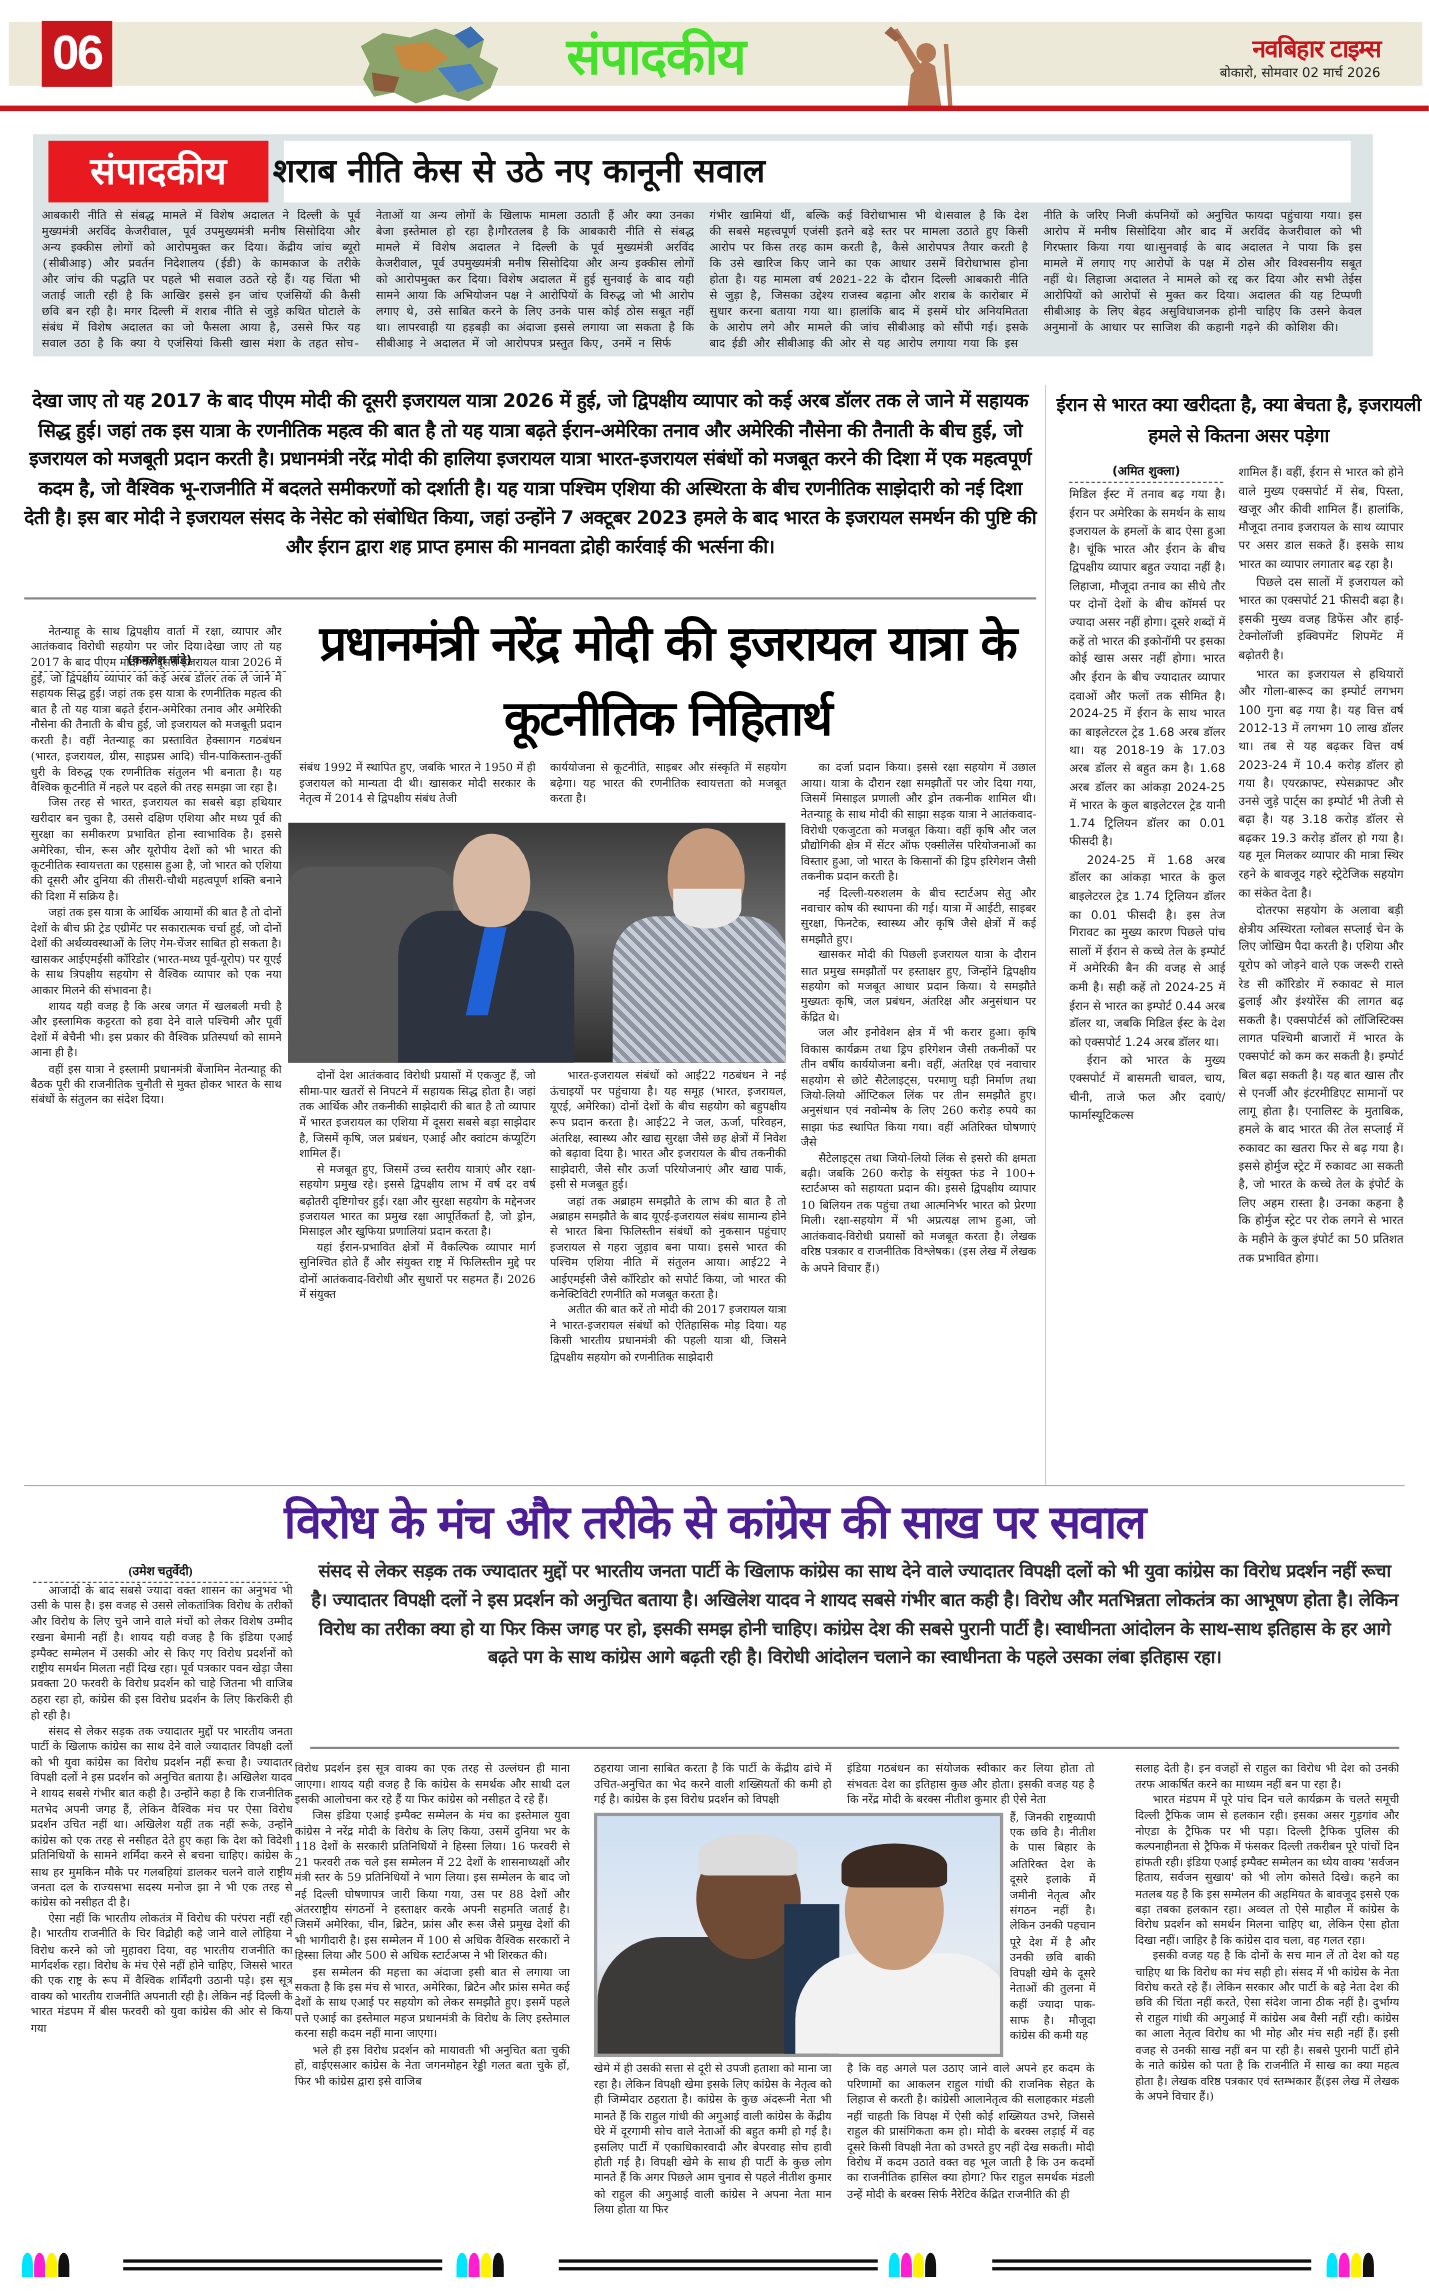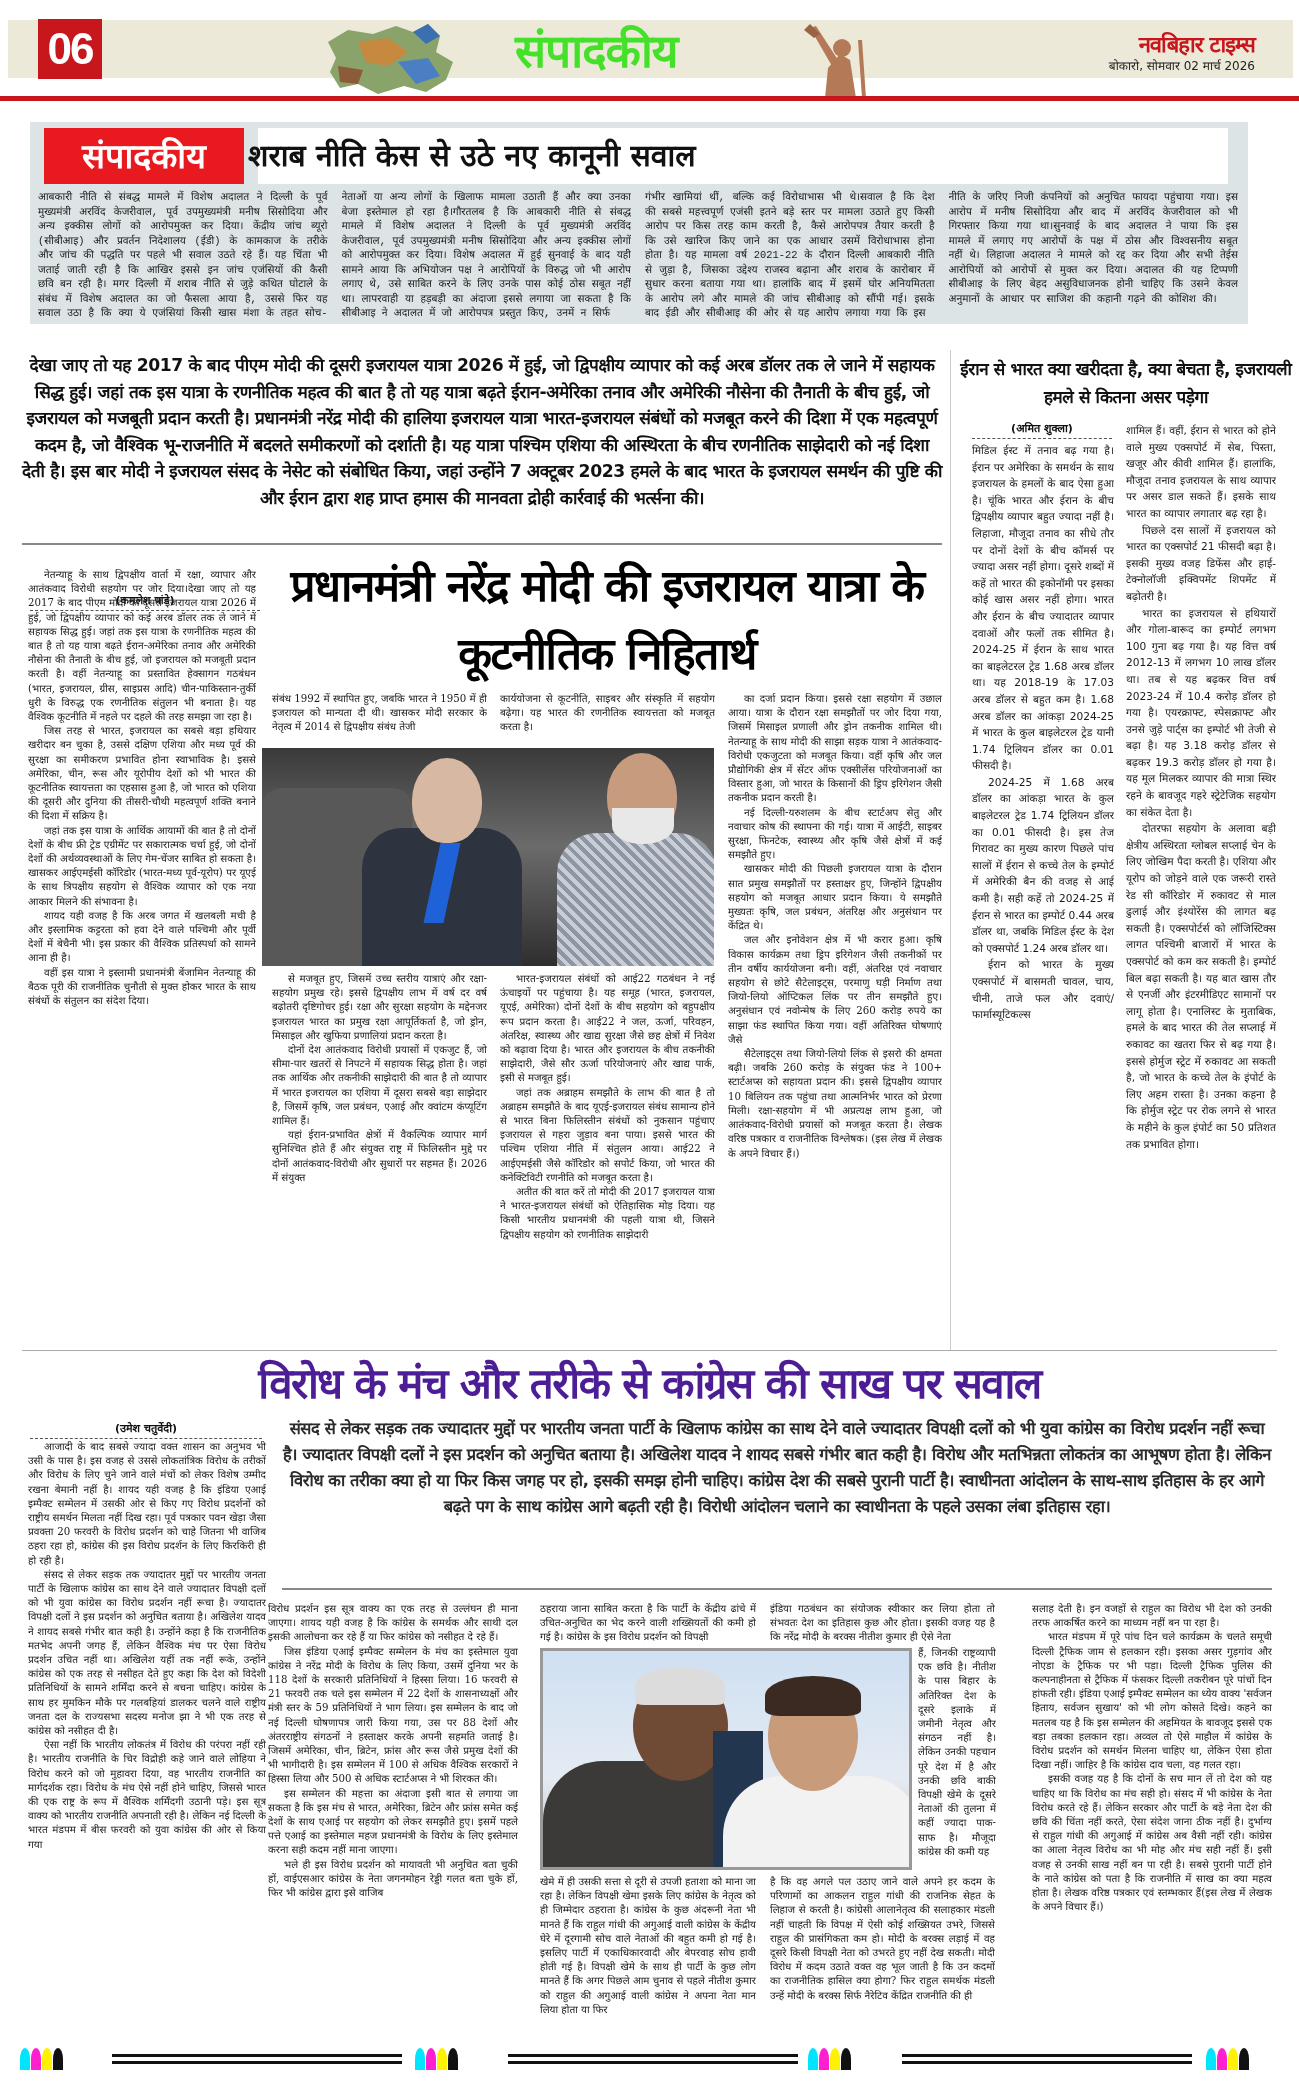--- a/index.html
+++ b/index.html
@@ -58,21 +58,21 @@
   .photo1 .p-head1 { position: absolute; left: 150px; top: 10px; width: 70px; height: 85px; background: #d7b8a2; border-radius: 50% 50% 45% 45%; }
   .photo1 .p-suit1 { position: absolute; left: 100px; top: 80px; width: 160px; height: 140px; background: #2d3440; border-radius: 40px 40px 0 0; }
   .photo1 .p-tie { position: absolute; left: 170px; top: 95px; width: 20px; height: 80px; background: #1f62d8; transform: skewX(-12deg); }
   .photo1 .p-head2 { position: absolute; left: 345px; top: 5px; width: 70px; height: 85px; background: #c79b7e; border-radius: 50% 50% 45% 45%; }
   .photo1 .p-beard { position: absolute; left: 350px; top: 60px; width: 62px; height: 36px; background: #e8e8e8; border-radius: 0 0 50% 50%; }
   .photo1 .p-vest { position: absolute; left: 295px; top: 85px; width: 160px; height: 135px; background: repeating-linear-gradient(45deg, #c9ced6 0 4px, #8e96a4 4px 8px); border-radius: 40px 40px 0 0; }
 
   
   .main2-rule { position: absolute; left: 22px; top: 1350px; width: 1255px; height: 1px; background: #aaa; }
   .main2-head { position: absolute; left: 0; top: 1356px; width: 1299px; text-align: center; font-size: 42px; line-height: 56px; font-weight: bold; letter-spacing: -1.6px; color: #4c1d95; }
-  .byline2 { position: absolute; left: 30px; top: 1420px; width: 232px; text-align: center; font-size: 11px; font-weight: bold; border-bottom: 1px dashed #555; padding-bottom: 3px; }
+  .byline2 { position: absolute; left: 30px; top: 1420px; width: 232px; text-align: center; font-size: 11px; font-weight: bold; border-bottom: 1px dashed #555; padding-bottom: 3px; font-family: Liberation Serif, serif; }
   .pull2 { position: absolute; left: 282px; top: 1416px; width: 990px; text-align: center; font-size: 16.4px; line-height: 26px; font-weight: bold; color: #2b2b2b; letter-spacing: -0.4px; }
   .pull2-rule { position: absolute; left: 282px; top: 1588px; width: 990px; height: 2px; background: #888; }
   .a2-c1 { left: 28px; top: 1440px; width: 238px; height: 640px; }
   .a2-c2 { left: 268px; top: 1602px; width: 250px; height: 480px; }
   .a2-c3 { left: 540px; top: 1602px; width: 216px; height: 44px; }
   .a2-c4 { left: 770px; top: 1602px; width: 225px; height: 44px; }
   .a2-c3b { left: 540px; top: 1875px; width: 216px; height: 205px; }
   .a2-c4b { left: 770px; top: 1875px; width: 225px; height: 205px; }
   .a2-side { left: 918px; top: 1646px; width: 78px; height: 228px; font-size: 10.2px; }
   .a2-c5 { left: 1032px; top: 1602px; width: 240px; height: 480px; }
@@ -159,22 +159,22 @@
     <div class="p-seat"></div>
     <div class="p-suit1"></div>
     <div class="p-tie"></div>
     <div class="p-head1"></div>
     <div class="p-vest"></div>
     <div class="p-head2"></div>
     <div class="p-beard"></div>
   </div>
 
   <div class="body-col a1-c2b">
+    <p>दोनों देश आतंकवाद विरोधी प्रयासों में एकजुट हैं, जो सीमा-पार खतरों से निपटने में सहायक सिद्ध होता है। जहां तक आर्थिक और तकनीकी साझेदारी की बात है तो व्यापार में भारत इजरायल का एशिया में दूसरा सबसे बड़ा साझेदार है, जिसमें कृषि, जल प्रबंधन, एआई और क्वांटम कंप्यूटिंग शामिल हैं।</p>
     <p>से मजबूत हुए, जिसमें उच्च स्तरीय यात्राएं और रक्षा-सहयोग प्रमुख रहे। इससे द्विपक्षीय लाभ में वर्ष दर वर्ष बढ़ोतरी दृष्टिगोचर हुई। रक्षा और सुरक्षा सहयोग के मद्देनजर इजरायल भारत का प्रमुख रक्षा आपूर्तिकर्ता है, जो ड्रोन, मिसाइल और खुफिया प्रणालियां प्रदान करता है।</p>
-    <p>दोनों देश आतंकवाद विरोधी प्रयासों में एकजुट हैं, जो सीमा-पार खतरों से निपटने में सहायक सिद्ध होता है। जहां तक आर्थिक और तकनीकी साझेदारी की बात है तो व्यापार में भारत इजरायल का एशिया में दूसरा सबसे बड़ा साझेदार है, जिसमें कृषि, जल प्रबंधन, एआई और क्वांटम कंप्यूटिंग शामिल हैं।</p>
     <p>यहां ईरान-प्रभावित क्षेत्रों में वैकल्पिक व्यापार मार्ग सुनिश्चित होते हैं और संयुक्त राष्ट्र में फिलिस्तीन मुद्दे पर दोनों आतंकवाद-विरोधी और सुधारों पर सहमत हैं। 2026 में संयुक्त</p>
   </div>
   <div class="body-col a1-c3b">
     <p>भारत-इजरायल संबंधों को आई22 गठबंधन ने नई ऊंचाइयों पर पहुंचाया है। यह समूह (भारत, इजरायल, यूएई, अमेरिका) दोनों देशों के बीच सहयोग को बहुपक्षीय रूप प्रदान करता है। आई22 ने जल, ऊर्जा, परिवहन, अंतरिक्ष, स्वास्थ्य और खाद्य सुरक्षा जैसे छह क्षेत्रों में निवेश को बढ़ावा दिया है। भारत और इजरायल के बीच तकनीकी साझेदारी, जैसे सौर ऊर्जा परियोजनाएं और खाद्य पार्क, इसी से मजबूत हुई।</p>
     <p>जहां तक अब्राहम समझौते के लाभ की बात है तो अब्राहम समझौते के बाद यूएई-इजरायल संबंध सामान्य होने से भारत बिना फिलिस्तीन संबंधों को नुकसान पहुंचाए इजरायल से गहरा जुड़ाव बना पाया। इससे भारत की पश्चिम एशिया नीति में संतुलन आया। आई22 ने आईएमईसी जैसे कॉरिडोर को सपोर्ट किया, जो भारत की कनेक्टिविटी रणनीति को मजबूत करता है।</p>
     <p>अतीत की बात करें तो मोदी की 2017 इजरायल यात्रा ने भारत-इजरायल संबंधों को ऐतिहासिक मोड़ दिया। यह किसी भारतीय प्रधानमंत्री की पहली यात्रा थी, जिसने द्विपक्षीय सहयोग को रणनीतिक साझेदारी</p>
   </div>
 </section>
 
 <aside>

